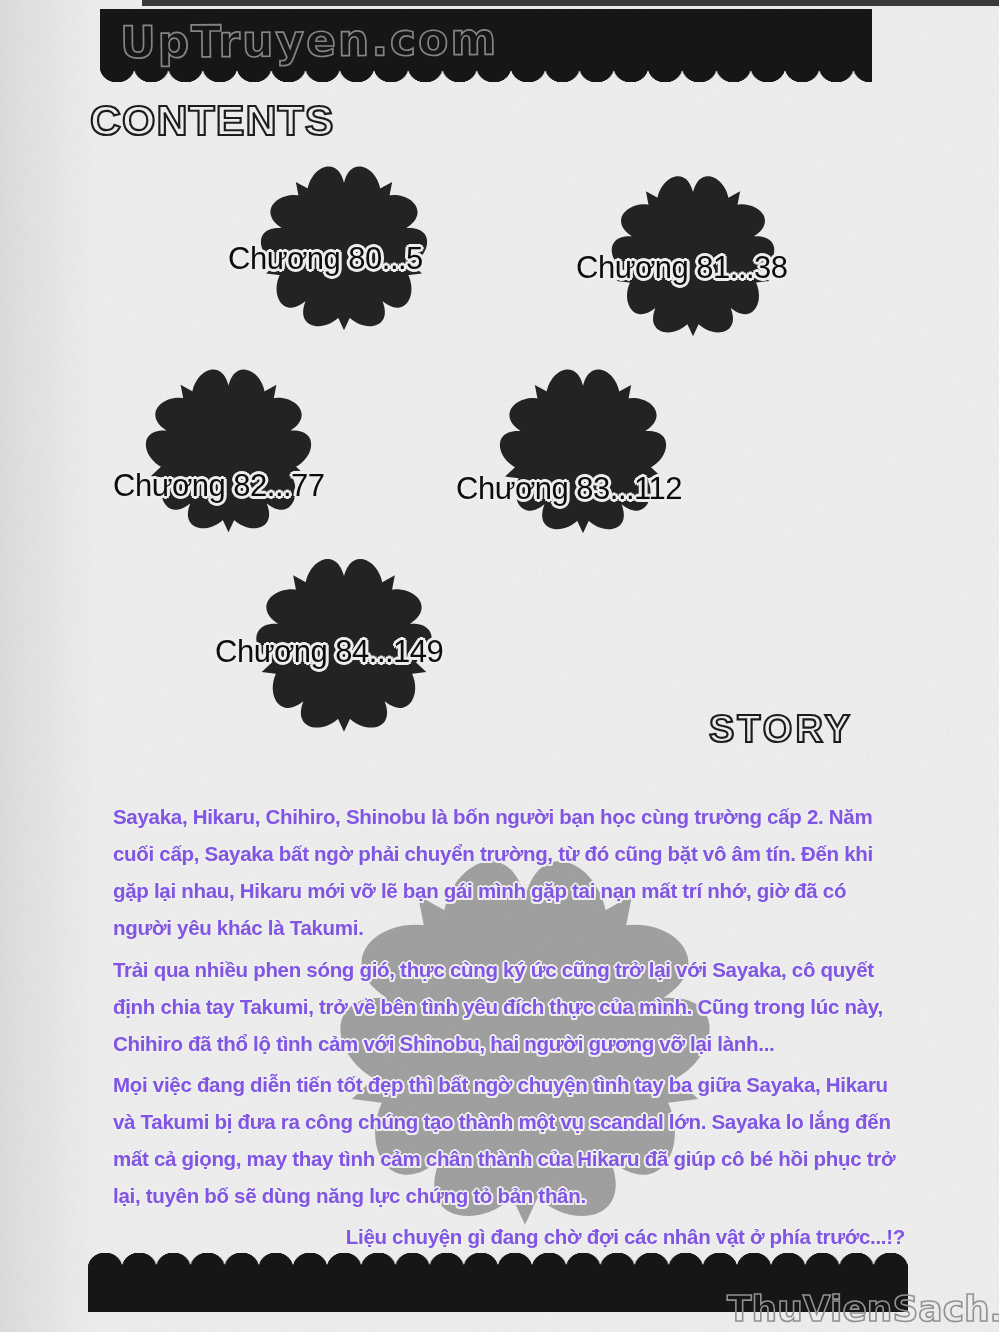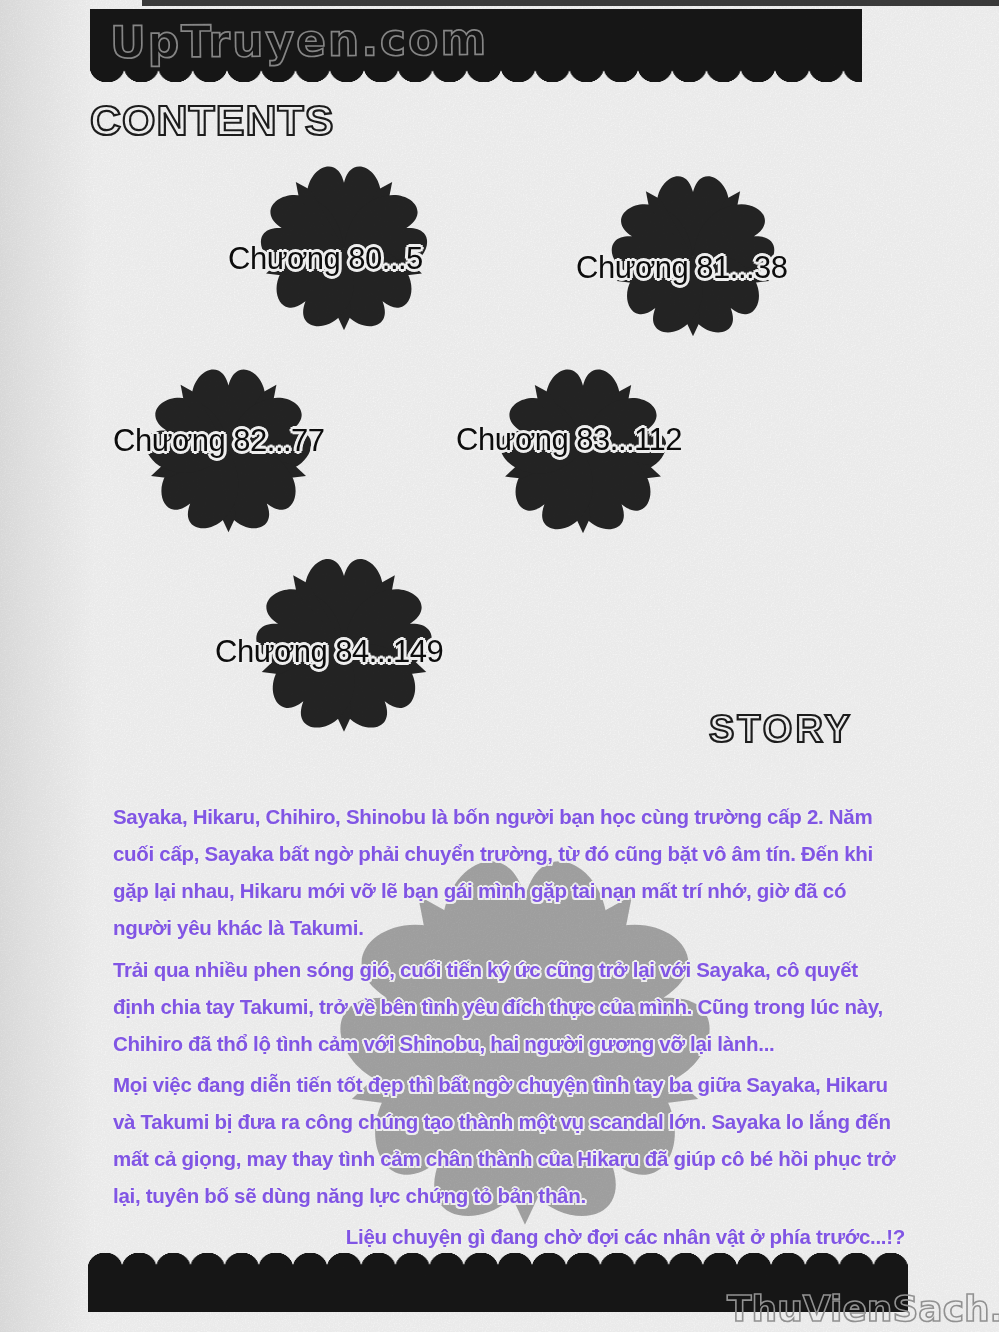--- a/index.html
+++ b/index.html
@@ -19,21 +19,21 @@
   .abs{position:absolute;}
 
   
   .page-edge{left:0;top:0;width:94px;height:1332px;
     background:linear-gradient(to right,#e9e9e9,#f5f5f5 55%,#fdfdfd);}
 
   
   .top-artifact{left:142px;top:0;width:857px;height:6px;background:#1c1c1c;opacity:.85;}
 
   
-  .top-bar{left:90px;top:9px;width:772px;z-index:3;}
+  .top-bar{left:100px;top:9px;width:772px;z-index:3;}
   .top-bar .solid{height:58px;background:var(--bar);}
   .teeth-down{height:15px;
     background-image:radial-gradient(17.4px 15.5px at 50% 0,var(--bar) 98%,rgba(0,0,0,0) 101%);
     background-size:34.25px 15px;background-repeat:repeat-x;}
   .bottom-bar{left:88px;top:1253px;width:820px;z-index:3;}
   .teeth-up{height:15px;
     background-image:radial-gradient(17.3px 15.5px at 50% 100%,var(--bar) 98%,rgba(0,0,0,0) 101%);
     background-size:34.16px 15px;background-repeat:repeat-x;}
   .bottom-bar .solid{height:44px;background:var(--bar);}
 
@@ -62,22 +62,22 @@
   .f5{left:252px;top:548px;width:184px;height:191px;}
   .fg{left:330px;top:838px;width:390px;height:402px;}
 
   
   .chapter-label{z-index:2;font-weight:400;font-size:31px;letter-spacing:-.5px;
     color:#0e0e0e;white-space:nowrap;
     text-shadow:3px 0 0 #fff,-3px 0 0 #fff,0 3px 0 #fff,0 -3px 0 #fff,
       2px 2px 0 #fff,-2px 2px 0 #fff,2px -2px 0 #fff,-2px -2px 0 #fff;}
   .l1{left:228px;top:241px;}
   .l2{left:576px;top:250px;}
-  .l3{left:113px;top:423px;text-align:center;}
-  .l4{left:456px;top:422px;}
+  .l3{left:113px;top:468px;text-align:center;}
+  .l4{left:456px;top:471px;}
   .l5{left:215px;top:634px;}
 
   
   .para{left:113px;width:792px;z-index:2;margin:0;
     font:700 20.5px/37px "Liberation Sans",sans-serif;letter-spacing:-.3px;color:#8b5cf6;
     text-shadow:2px 0 0 #fff,-2px 0 0 #fff,0 2px 0 #fff,0 -2px 0 #fff,
       1.5px 1.5px 0 #fff,-1.5px 1.5px 0 #fff,1.5px -1.5px 0 #fff,-1.5px -1.5px 0 #fff;}
   .p1{top:798px;}
   .p2{top:951px;}
   .p3{top:1066px;}
@@ -139,21 +139,21 @@
 <div class="abs chapter-label l4">Chương 83...112</div>
 <div class="abs chapter-label l5">Chương 84...149</div>
 
 <div class="abs hollow story-title">STORY</div>
 
 <svg class="abs flower-gray fg" viewBox="0 0 100 106">
     <use href="#sakura-shape"></use>
   </svg>
 
 <p class="abs para p1">Sayaka, Hikaru, Chihiro, Shinobu là bốn người bạn học cùng trường cấp 2. Năm cuối cấp, Sayaka bất ngờ phải chuyển trường, từ đó cũng bặt vô âm tín. Đến khi gặp lại nhau, Hikaru mới vỡ lẽ bạn gái mình gặp tai nạn mất trí nhớ, giờ đã có người yêu khác là Takumi.</p>
-<p class="abs para p2">Trải qua nhiều phen sóng gió, cuối tiến ký ức cũng trở lại với Sayaka, cô quyết định chia tay Takumi, trở về bên tình yêu đích thực của mình. Cũng trong lúc này, Chihiro đã thổ lộ tình cảm với Shinobu, hai người gương vỡ lại lành...</p>
+<p class="abs para p2">Trải qua nhiều phen sóng gió, thực cùng ký ức cũng trở lại với Sayaka, cô quyết định chia tay Takumi, trở về bên tình yêu đích thực của mình. Cũng trong lúc này, Chihiro đã thổ lộ tình cảm với Shinobu, hai người gương vỡ lại lành...</p>
 <p class="abs para p3">Mọi việc đang diễn tiến tốt đẹp thì bất ngờ chuyện tình tay ba giữa Sayaka, Hikaru và Takumi bị đưa ra công chúng tạo thành một vụ scandal lớn. Sayaka lo lắng đến mất cả giọng, may thay tình cảm chân thành của Hikaru đã giúp cô bé hồi phục trở lại, tuyên bố sẽ dùng năng lực chứng tỏ bản thân.</p>
 <p class="abs para p4">Liệu chuyện gì đang chờ đợi các nhân vật ở phía trước...!?</p>
 
 <div class="abs bottom-bar">
   <div class="teeth-up"></div>
   <div class="solid"></div>
 </div>
 
 <div class="abs wm wm-bottom">ThuVienSach.vn</div>
 

